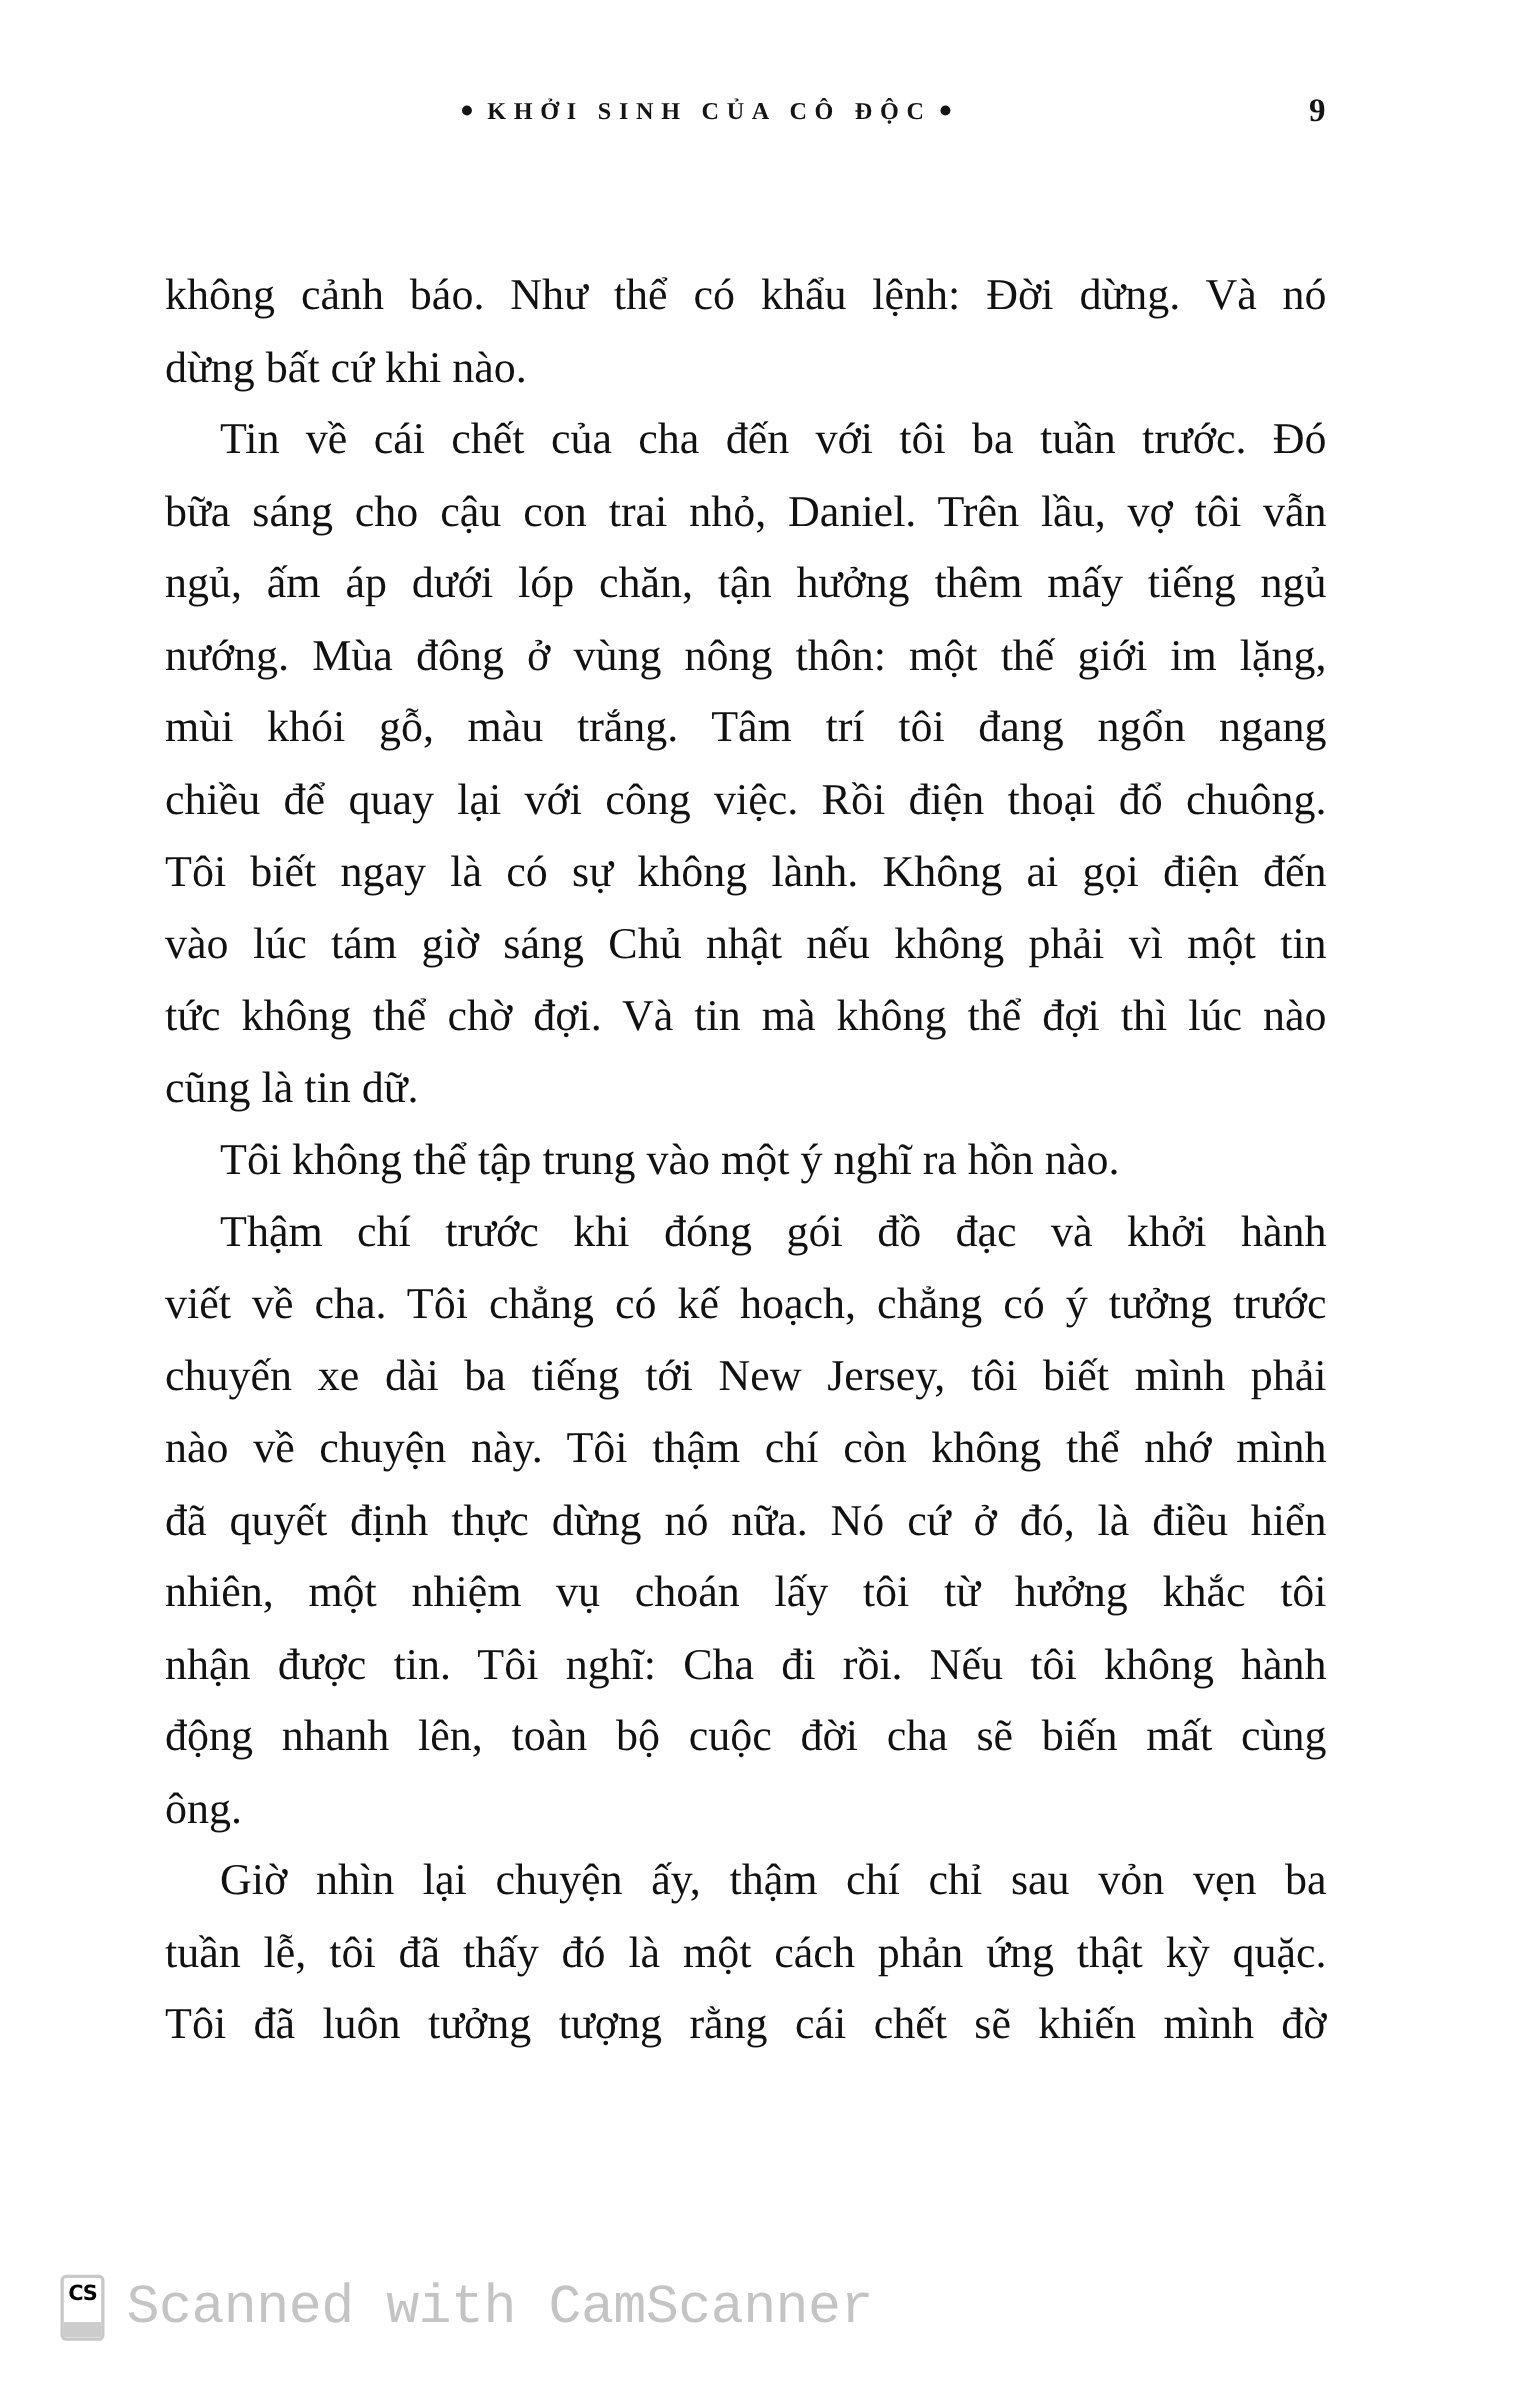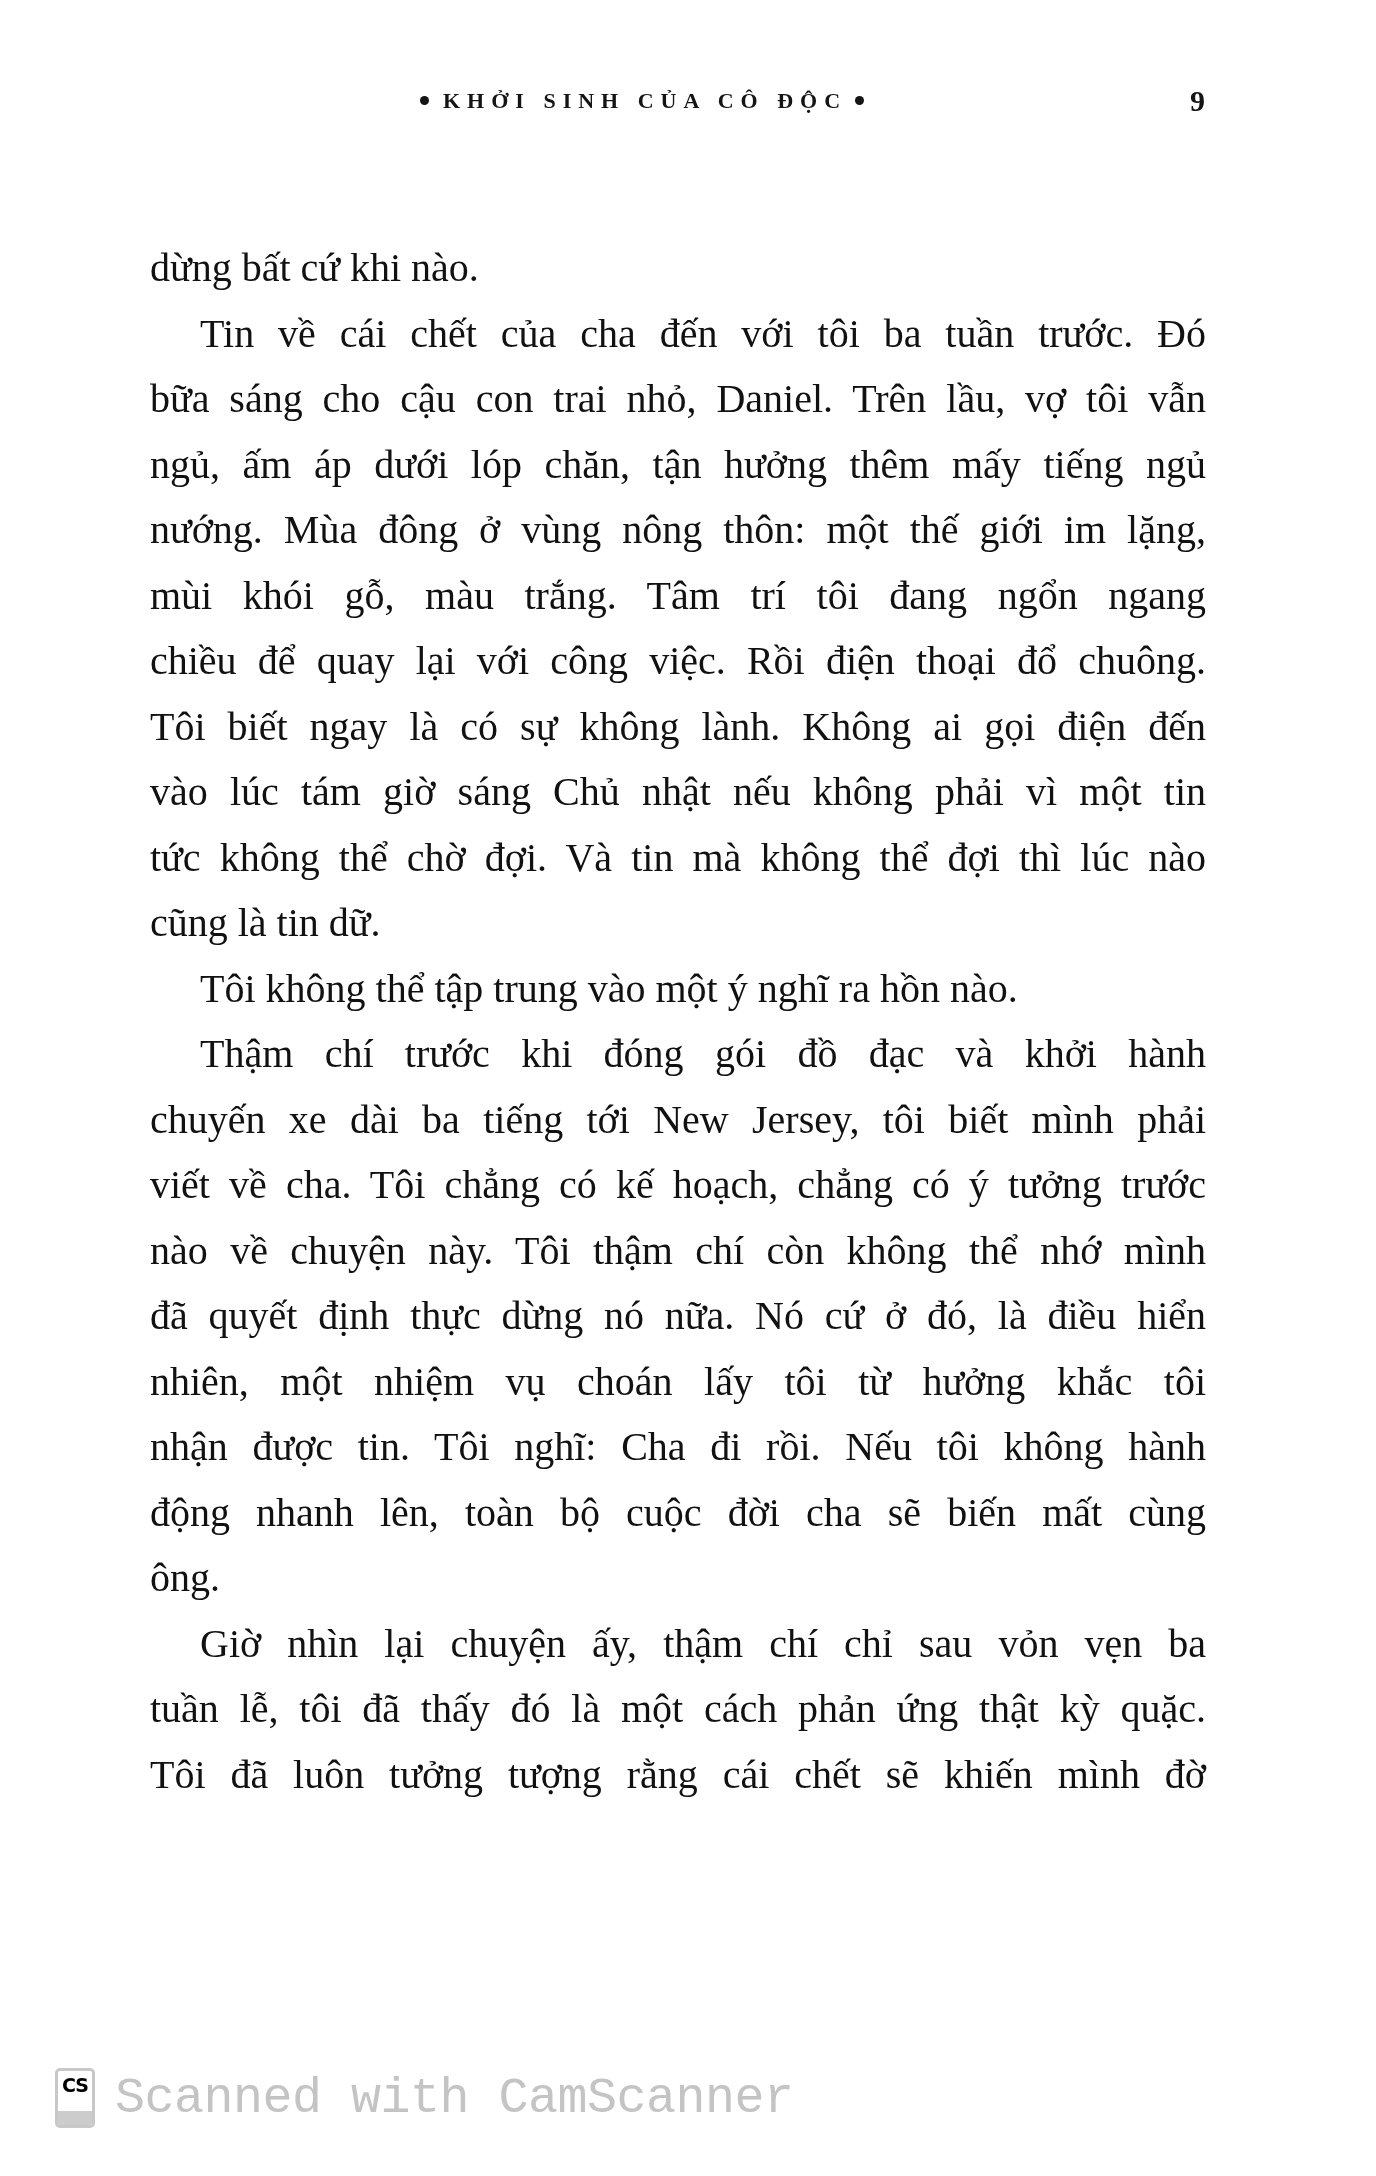--- a/index.html
+++ b/index.html
@@ -132,20 +132,21 @@
 <div class="page-header">
   <div class="running-head">
     <span class="dot"></span><span>KHỞI SINH CỦA CÔ ĐỘC</span><span class="dot right"></span>
   </div>
   <div class="page-number">9</div>
 </div>
 
 <div class="body-text">
 
   <div class="para">
+    <span class="line">không cảnh báo. Như thể có khẩu lệnh: Đời dừng. Và nó</span>
     <span class="line last">dừng bất cứ khi nào.</span>
   </div>
 
   <div class="para">
     <span class="line indent">Tin về cái chết của cha đến với tôi ba tuần trước. Đó</span>
     <span class="line">bữa sáng cho cậu con trai nhỏ, Daniel. Trên lầu, vợ tôi vẫn</span>
     <span class="line">ngủ, ấm áp dưới lóp chăn, tận hưởng thêm mấy tiếng ngủ</span>
     <span class="line">nướng. Mùa đông ở vùng nông thôn: một thế giới im lặng,</span>
     <span class="line">mùi khói gỗ, màu trắng. Tâm trí tôi đang ngổn ngang</span>
     <span class="line">chiều để quay lại với công việc. Rồi điện thoại đổ chuông.</span>
@@ -154,22 +155,22 @@
     <span class="line">tức không thể chờ đợi. Và tin mà không thể đợi thì lúc nào</span>
     <span class="line last">cũng là tin dữ.</span>
   </div>
 
   <div class="para">
     <span class="line indent last">Tôi không thể tập trung vào một ý nghĩ ra hồn nào.</span>
   </div>
 
   <div class="para">
     <span class="line indent">Thậm chí trước khi đóng gói đồ đạc và khởi hành</span>
+    <span class="line">viết về cha. Tôi chẳng có kế hoạch, chẳng có ý tưởng trước</span>
     <span class="line">chuyến xe dài ba tiếng tới New Jersey, tôi biết mình phải</span>
-    <span class="line">viết về cha. Tôi chẳng có kế hoạch, chẳng có ý tưởng trước</span>
     <span class="line">nào về chuyện này. Tôi thậm chí còn không thể nhớ mình</span>
     <span class="line">đã quyết định thực dừng nó nữa. Nó cứ ở đó, là điều hiển</span>
     <span class="line">nhiên, một nhiệm vụ choán lấy tôi từ hưởng khắc tôi</span>
     <span class="line">nhận được tin. Tôi nghĩ: Cha đi rồi. Nếu tôi không hành</span>
     <span class="line">động nhanh lên, toàn bộ cuộc đời cha sẽ biến mất cùng</span>
     <span class="line last">ông.</span>
   </div>
 
   <div class="para">
     <span class="line indent">Giờ nhìn lại chuyện ấy, thậm chí chỉ sau vỏn vẹn ba</span>

